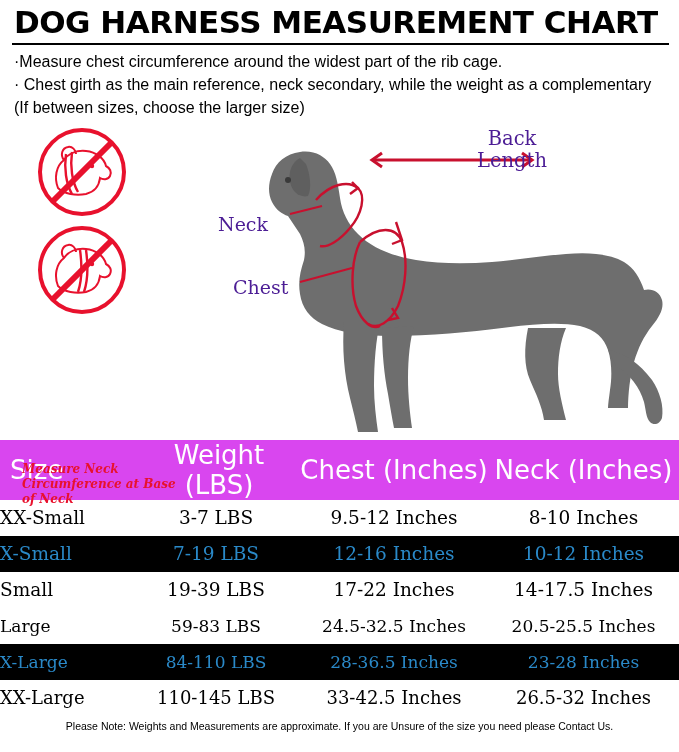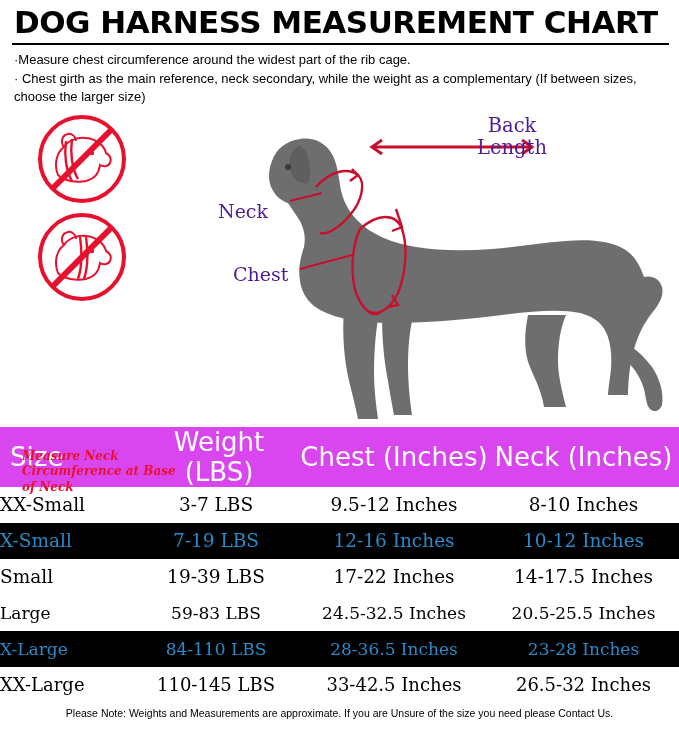--- a/index.html
+++ b/index.html
@@ -34,21 +34,21 @@
     white-space: nowrap;
   }
   .title-rule {
     border-bottom: 2px solid #000;
     margin: 2px 10px 0 12px;
   }
 
   
   .bullets {
     padding: 6px 16px 0 14px;
-    font-size: 13px;
+    font-size: 16px;
     line-height: 1.42;
   }
   .bullets p { margin: 0 0 1px 0; }
 
   
   .illus {
     position: relative;
     height: 318px;
     margin-top: 2px;
   }

